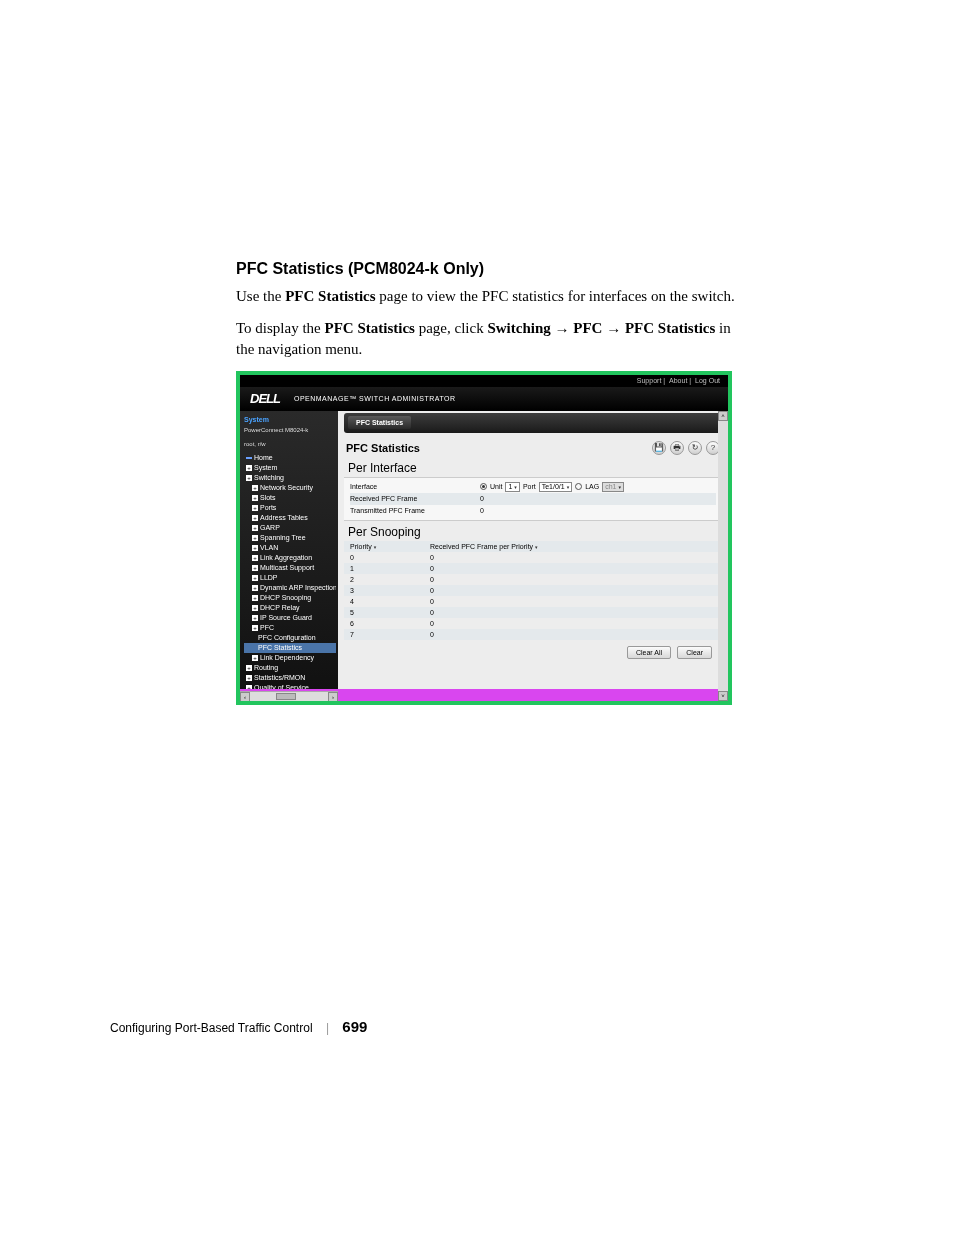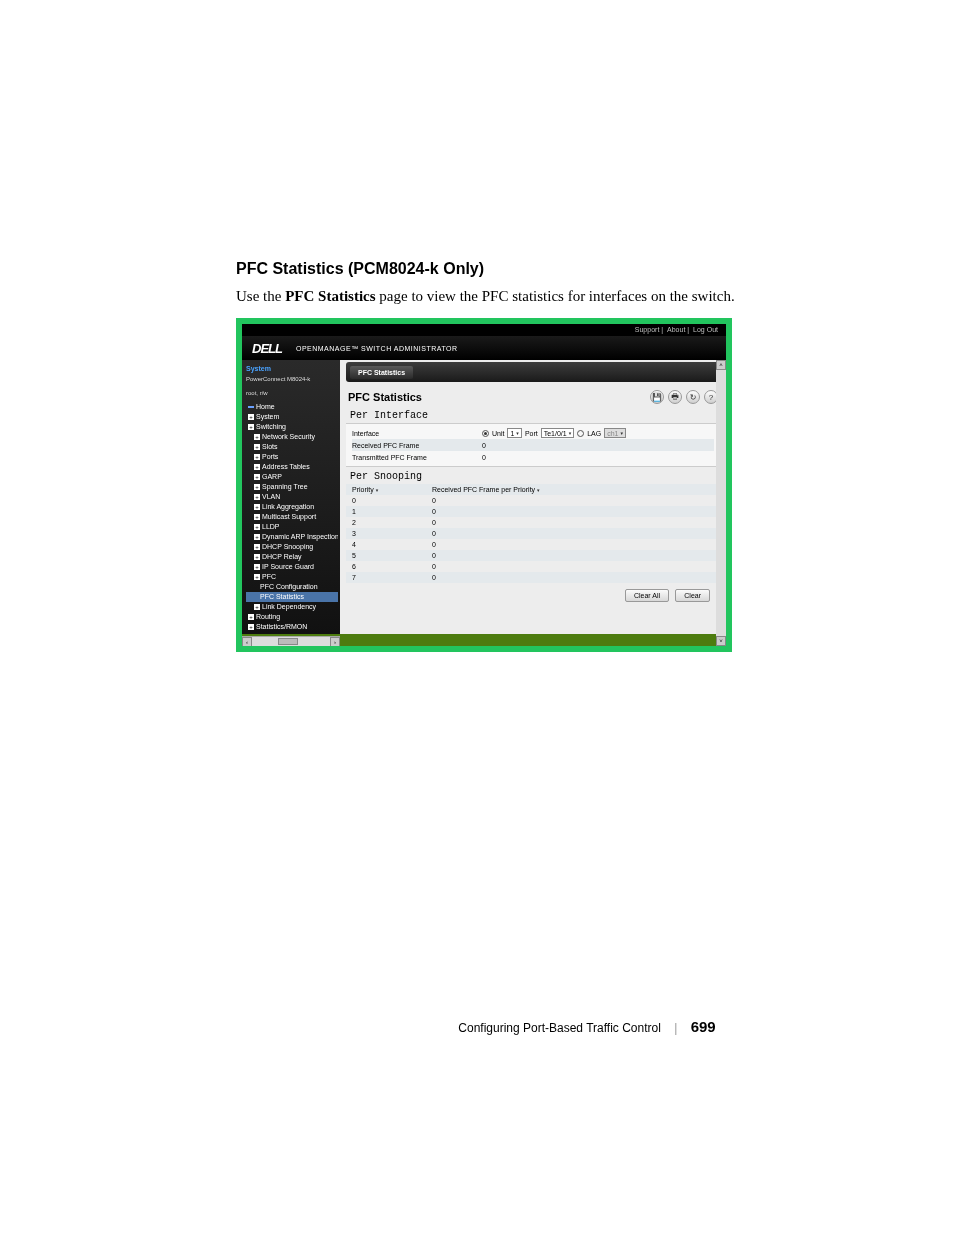--- a/index.html
+++ b/index.html
@@ -34,24 +34,24 @@
     font-weight: bold;
     font-size: 12px;
     margin-top: 18px;
     margin-bottom: 10px;
   }
 
   
   .shot {
     width: 496px;
     height: 334px;
-    border: 6px solid #22c55e;
+    border: 4px solid #22c55e;
     font-family: Arial, Helvetica, sans-serif;
     font-size: 8px;
-    background: #4d7c0f;
+    background: #d946ef;
     position: relative;
     overflow: hidden;
   }
   .shot-top {
     height: 12px;
     background: #000;
     color: #bfbfbf;
     text-align: right;
     padding-right: 8px;
     font-size: 7px;
@@ -129,21 +129,21 @@
   .page-head h2 { font-size: 11px; font-weight: bold; }
   .icon-row { display: flex; gap: 4px; }
   .round-icon {
     width: 14px; height: 14px; border-radius: 50%;
     background: linear-gradient(#fdfdfd,#cfcfcf);
     border: 1px solid #999;
     display: flex; align-items: center; justify-content: center;
     font-size: 8px; color: #333;
   }
 
-  .section-label { font-size: 10px; margin: 4px 0 2px 4px; font-family: Liberation Mono, monospace; }
+  .section-label { font-size: 12px; margin: 4px 0 2px 4px; }
   .panel {
     background: #f7f7f7;
     border-top: 1px solid #ccc;
     border-bottom: 1px solid #ccc;
     padding: 3px 6px;
     font-size: 7px;
   }
   .row { display: flex; align-items: center; height: 12px; }
   .row.alt { background: #e4e9ec; }
   .cell-label { width: 130px; }
@@ -178,36 +178,39 @@
   .vscroll { position:absolute; right:0; top:36px; bottom:0; width:10px; background:#ddd;}
   .vscroll .arrow{position:absolute; left:0; width:10px; height:10px; background:#ccc; border:1px solid #888; font-size:6px; text-align:center; line-height:8px;}
   .vscroll .arrow.t{top:0;} .vscroll .arrow.b{bottom:0;}
 
   .footer {
     position: absolute;
     left: 0; width: 954px;
     top: 1018px;
     font-family: Arial, Helvetica, sans-serif;
     font-size: 12px;
-    text-align: center;
+    text-align: left;
   }
   .footer .divider { margin: 0 10px; color:#999;}
   .footer .pn { font-weight: bold; font-size: 15px; }
   .footer-inner { display:inline-block; transform: translateX(110px);}
 </style>
 </head>
 <body>
 
 <div class="page">
   <div class="section-title">PFC Statistics (PCM8024-k Only)</div>
 
   <p class="body-text">
     <span>Use the </span><b>PFC Statistics</b><span> page to view the PFC statistics for interfaces on the switch.</span>
   </p>
 
+  <p class="body-text">
+    <span>To display the </span><b>PFC Statistics</b><span> page, click </span><b>Switching</b><span> → </span><b>PFC</b><span> → </span><b>PFC Statistics</b><span> in the navigation menu.</span>
+  </p>
 
 
   <div class="shot">
     <div class="shot-top">
       <a>Support</a> |
       <a>About</a> |
       <a>Log Out</a>
     </div>
     <div class="shot-brandbar">
       <span class="logo">DELL</span>

